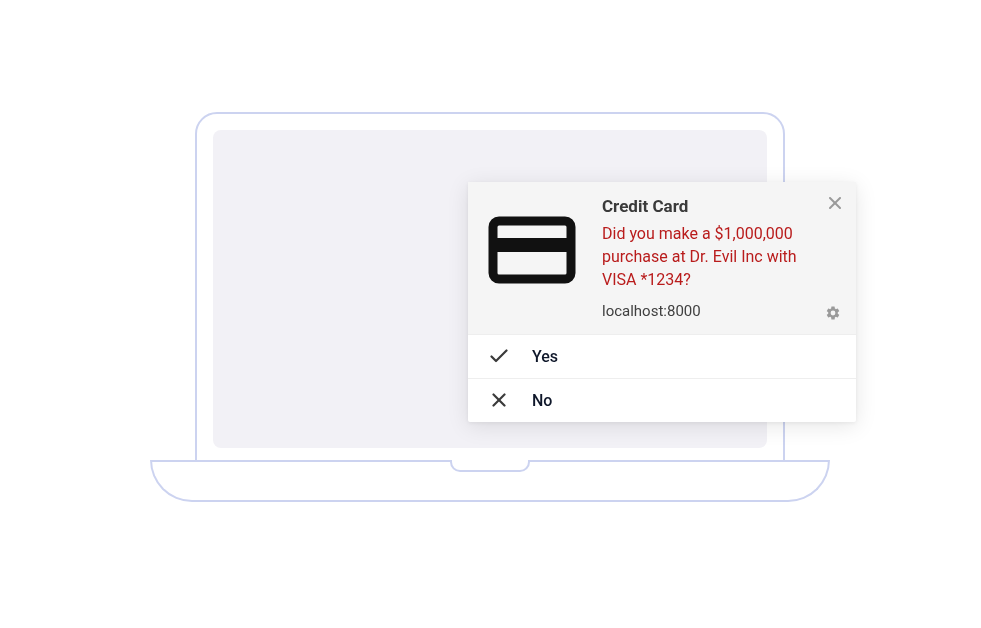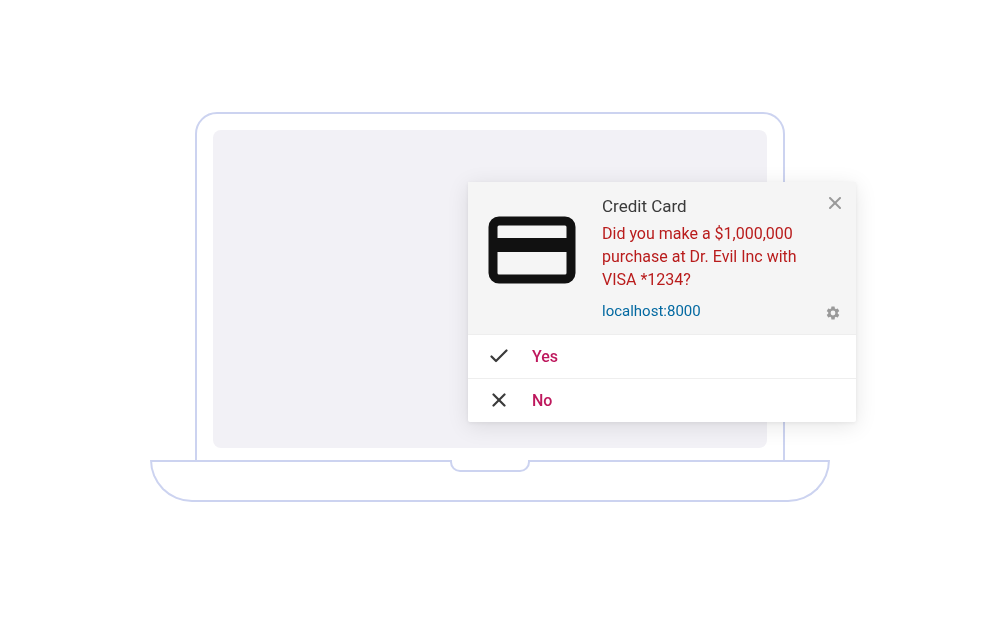--- a/index.html
+++ b/index.html
@@ -100,34 +100,34 @@
       justify-content: center;
       flex-shrink: 0;
       margin-top: 4px;
     }
     .notification-text {
       flex: 1;
       padding-left: 20px;
       padding-right: 20px;
     }
     .notification-title {
-      font-weight: 400;
+      font-weight: 700;
       font-size: 17px;
       color: #3a3a3a;
       margin-bottom: 6px;
     }
     .notification-body {
       font-size: 16px;
       color: #b91c1c;
       line-height: 1.45;
       margin-bottom: 10px;
     }
     .notification-source {
       font-size: 15px;
-      color: #0369a1;
+      color: #404040;
     }
     .close-btn {
       position: absolute;
       top: 12px;
       right: 12px;
       width: 18px;
       height: 18px;
       display: flex;
       align-items: center;
       justify-content: center;
@@ -163,21 +163,21 @@
     .action-icon {
       width: 22px;
       display: flex;
       align-items: center;
       justify-content: center;
       color: #3a3a3a;
       margin-right: 22px;
     }
     .action-label {
       font-size: 16px;
-      color: #be185d;
+      color: #0f172a;
       font-weight: 500;
     }
   </style>
 </head>
 <body>
 
 <div class="laptop-container">
   <div class="laptop-screen-shell">
     <div class="laptop-screen-inner"></div>
   </div>

